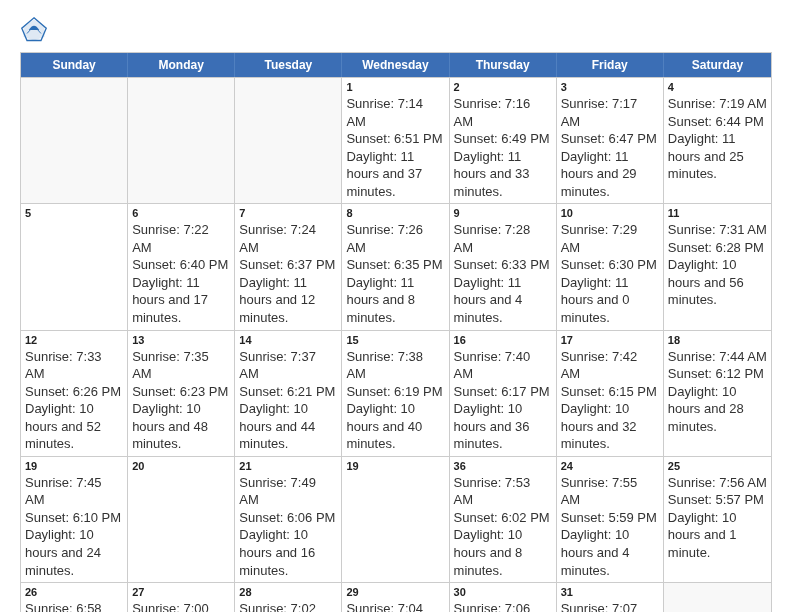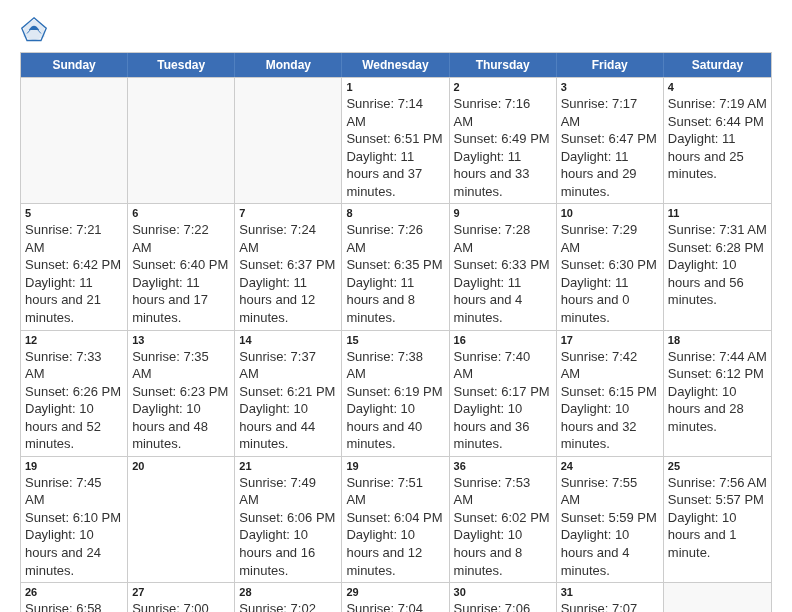--- a/index.html
+++ b/index.html
@@ -128,22 +128,22 @@
     </div>
     <div class="title-block">
       <div class="month-title"></div>
       <div class="location-title"></div>
     </div>
   </div>
 
   <div class="calendar">
     <div class="cal-header">
     <div class="cal-header-cell">Sunday</div>
+        <div class="cal-header-cell">Monday</div>
         <div class="cal-header-cell">Tuesday</div>
-        <div class="cal-header-cell">Monday</div>
         <div class="cal-header-cell">Wednesday</div>
         <div class="cal-header-cell">Thursday</div>
         <div class="cal-header-cell">Friday</div>
         <div class="cal-header-cell">Saturday</div>
       </div>
     <div class="cal-body">
     <div class="cal-row">
           <div class="cal-cell empty"></div>
           <div class="cal-cell empty"></div>
           <div class="cal-cell empty"></div>
@@ -160,21 +160,20 @@
             <div class="cell-text">Sunrise: 7:17 AM<br>Sunset: 6:47 PM<br>Daylight: 11 hours and 29 minutes.</div>
           </div>
           <div class="cal-cell">
             <div class="day-num">4</div>
             <div class="cell-text">Sunrise: 7:19 AM<br>Sunset: 6:44 PM<br>Daylight: 11 hours and 25 minutes.</div>
           </div>
         </div>
         <div class="cal-row">
           <div class="cal-cell">
             <div class="day-num">5</div>
-            <div class="cell-text">Sunrise: 7:21 AM<br>Sunset: 6:42 PM<br>Daylight: 11 hours and 21 minutes.</div>
           </div>
           <div class="cal-cell">
             <div class="day-num">6</div>
             <div class="cell-text">Sunrise: 7:22 AM<br>Sunset: 6:40 PM<br>Daylight: 11 hours and 17 minutes.</div>
           </div>
           <div class="cal-cell">
             <div class="day-num">7</div>
             <div class="cell-text">Sunrise: 7:24 AM<br>Sunset: 6:37 PM<br>Daylight: 11 hours and 12 minutes.</div>
           </div>
           <div class="cal-cell">
@@ -231,21 +230,20 @@
           </div>
           <div class="cal-cell">
             <div class="day-num">20</div>
           </div>
           <div class="cal-cell">
             <div class="day-num">21</div>
             <div class="cell-text">Sunrise: 7:49 AM<br>Sunset: 6:06 PM<br>Daylight: 10 hours and 16 minutes.</div>
           </div>
           <div class="cal-cell">
             <div class="day-num">19</div>
-            <div class="cell-text">Sunrise: 7:51 AM<br>Sunset: 6:04 PM<br>Daylight: 10 hours and 12 minutes.</div>
           </div>
           <div class="cal-cell">
             <div class="day-num">36</div>
             <div class="cell-text">Sunrise: 7:53 AM<br>Sunset: 6:02 PM<br>Daylight: 10 hours and 8 minutes.</div>
           </div>
           <div class="cal-cell">
             <div class="day-num">24</div>
             <div class="cell-text">Sunrise: 7:55 AM<br>Sunset: 5:59 PM<br>Daylight: 10 hours and 4 minutes.</div>
           </div>
           <div class="cal-cell">

